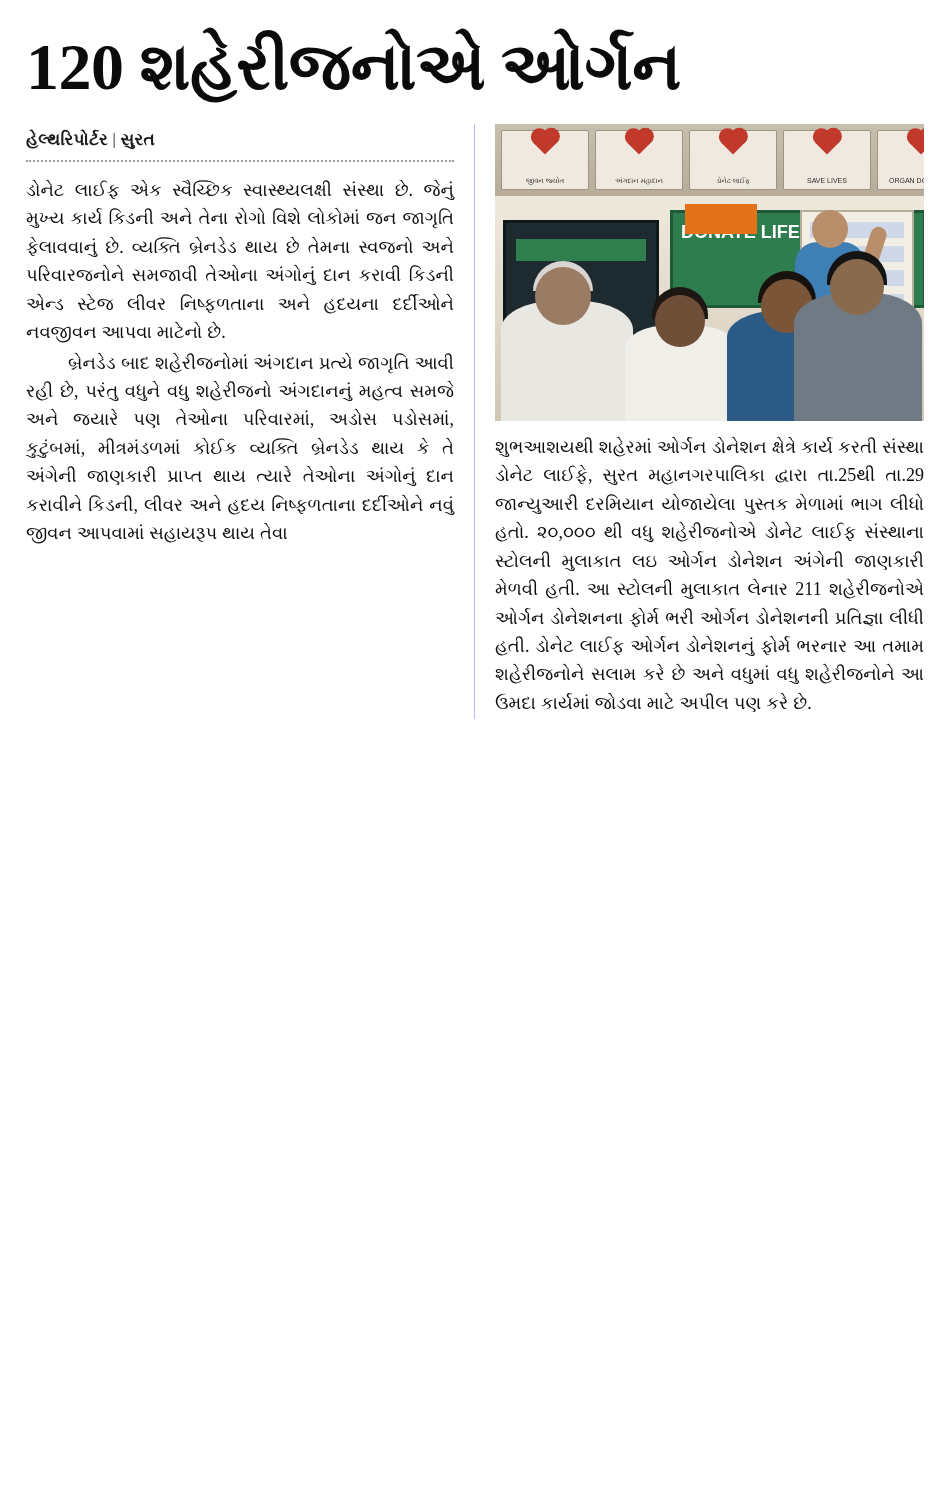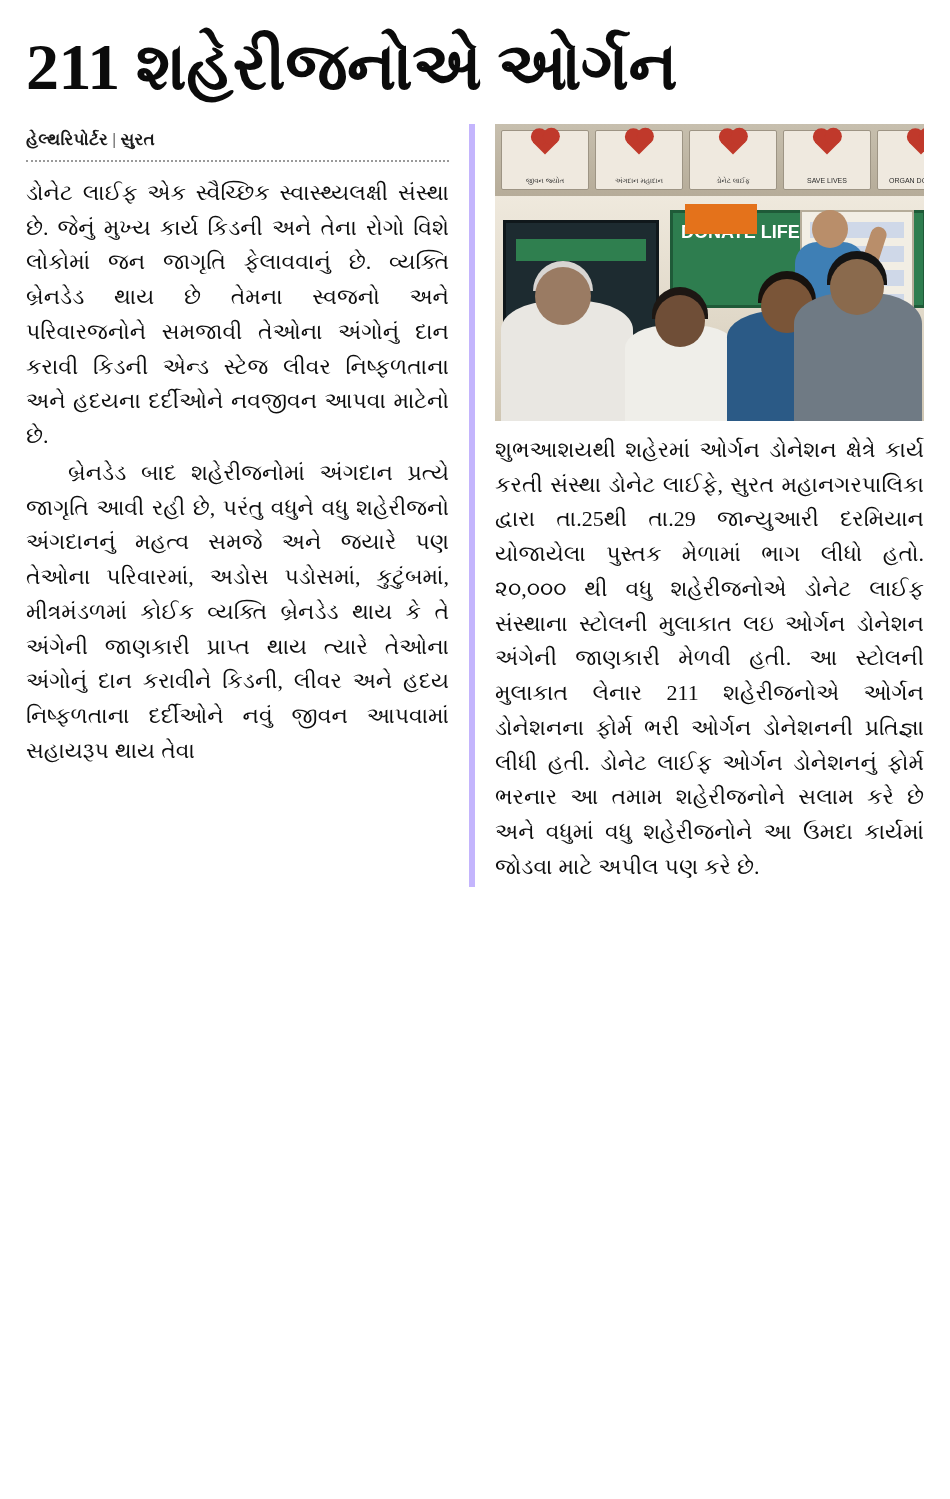--- a/index.html
+++ b/index.html
@@ -46,21 +46,21 @@
     display: flex;
     gap: 0;
     width: 100%;
   }
   .col {
     width: 50%;
     box-sizing: border-box;
   }
   .col-left {
     padding-right: 20px;
-    border-right: 6px solid #c4b5fd;
+    border-right: 1px solid #c4b5fd;
   }
   .col-right {
     padding-left: 20px;
   }
 
   
   .byline {
     font-family: "Liberation Sans", sans-serif;
     font-weight: bold;
     font-size: 17px;
@@ -75,21 +75,21 @@
   }
   .rule {
     border-top: 2px dotted #9a9a9a;
     margin: 0 0 14px 0;
     height: 0;
   }
 
   
   .para {
     font-family: "Liberation Serif", serif;
-    font-size: 22px;
+    font-size: 18px;
     line-height: 1.58;
     text-align: justify;
     text-justify: inter-word;
     margin: 0 0 2px 0;
     color: #0d0d0d;
     word-spacing: 0.5px;
   }
   .para.indent {
     text-indent: 42px;
   }
@@ -251,21 +251,21 @@
     transform: rotate(18deg);
     border-radius: 8px;
   }
 </style>
 </head>
 <body>
 
 <div class="page">
 
   <h1 class="headline">
-    <span class="line line1">211 શહેરીજનોએ ઓર્ગન</span>
+    <span class="line line1">120 શહેરીજનોએ ઓર્ગન</span>
   </h1>
 
   <div class="content">
 
     <div class="col col-left">
 
       <div class="byline">
         <span>હેલ્થરિપોર્ટર</span><span class="sep">|</span><span>સુરત</span>
       </div>
 

